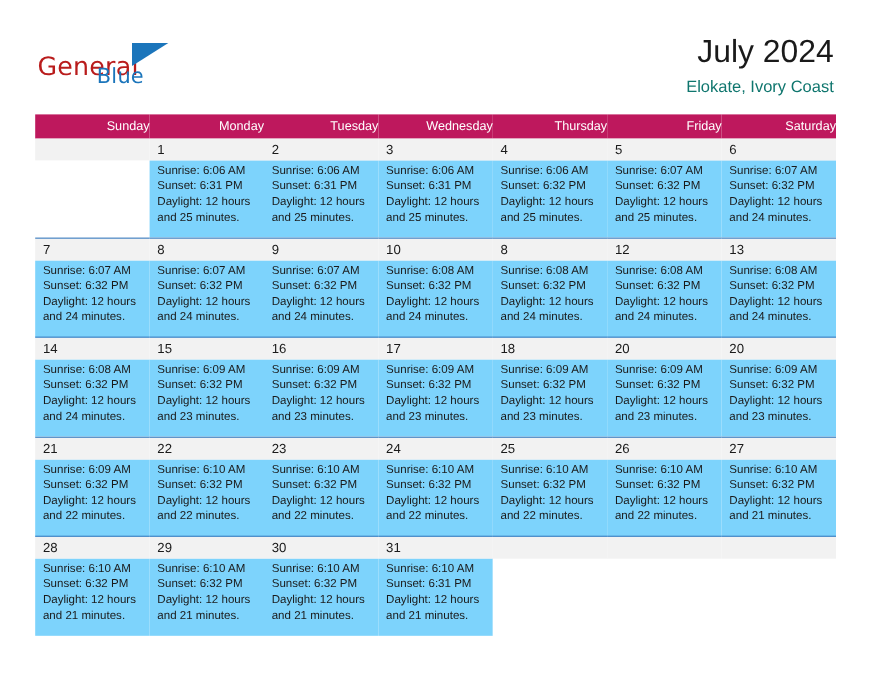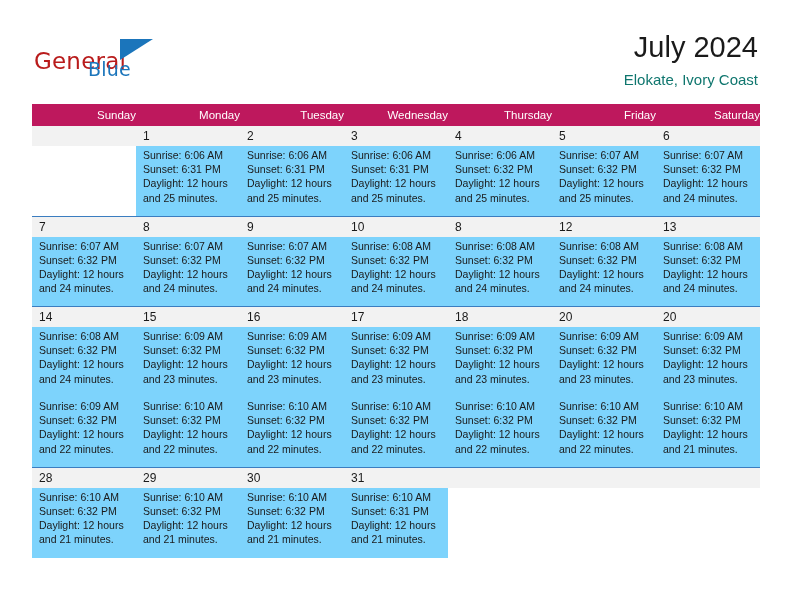--- a/index.html
+++ b/index.html
@@ -316,20 +316,29 @@
             <div class="line">Daylight: 12 hours</div>
             <div class="line">and 23 minutes.</div>
           </td>
           <td>
             <div class="line">Sunrise: 6:09 AM</div>
             <div class="line">Sunset: 6:32 PM</div>
             <div class="line">Daylight: 12 hours</div>
             <div class="line">and 23 minutes.</div>
           </td>
         </tr>
+        <tr class="daynum-row">
+          <td>21</td>
+          <td>22</td>
+          <td>23</td>
+          <td>24</td>
+          <td>25</td>
+          <td>26</td>
+          <td>27</td>
+        </tr>
         <tr class="info-row">
           <td>
             <div class="line">Sunrise: 6:09 AM</div>
             <div class="line">Sunset: 6:32 PM</div>
             <div class="line">Daylight: 12 hours</div>
             <div class="line">and 22 minutes.</div>
           </td>
           <td>
             <div class="line">Sunrise: 6:10 AM</div>
             <div class="line">Sunset: 6:32 PM</div>

